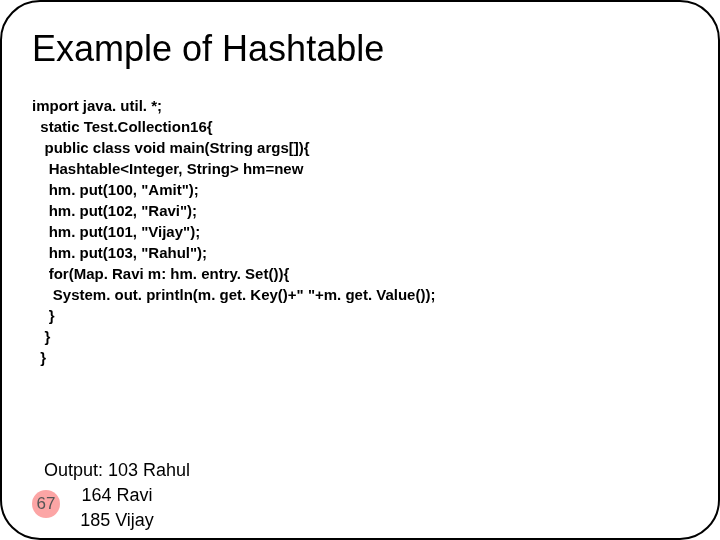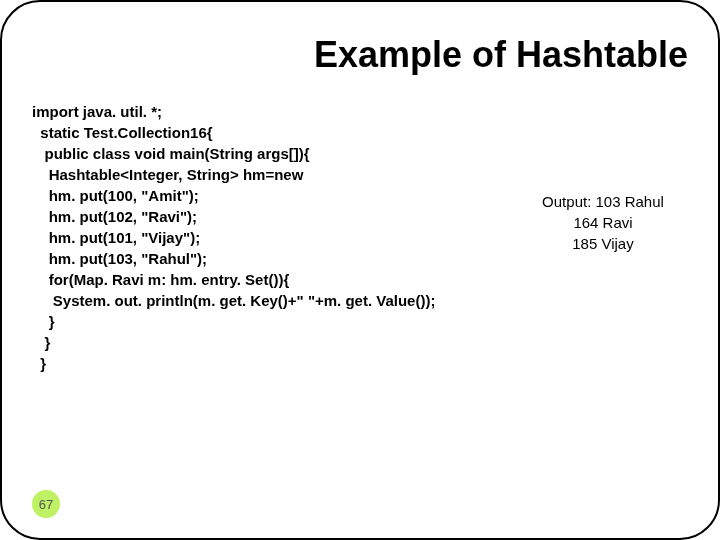--- a/index.html
+++ b/index.html
@@ -17,64 +17,64 @@
     }
     .slide {
       width: 100%;
       height: 100%;
       border: 2px solid #000;
       border-radius: 40px;
       padding: 20px 30px 20px 30px;
       position: relative;
     }
     .title {
-      text-align: right;
+      text-align: left;
       font-size: 36px;
-      font-weight: bold;
+      font-weight: normal;
       color: #000;
       margin-bottom: 25px;
-      margin-top: 12px;
+      margin-top: 6px;
     }
     .content-row {
       display: flex;
-      flex-direction: row;
+      flex-direction: column;
       align-items: flex-start;
     }
     .code-block {
       flex: 1;
       font-family: Arial, sans-serif;
       font-size: 15px;
       font-weight: bold;
       color: #000;
       line-height: 1.4;
     }
     .code-line {
       white-space: pre;
     }
     .output-block {
       width: 170px;
       font-family: Arial, sans-serif;
-      font-size: 15px;
+      font-size: 18px;
       color: #000;
       text-align: center;
       margin-top: 90px;
       line-height: 1.4;
     }
     .page-number {
       position: absolute;
       bottom: 20px;
       left: 30px;
-      background: #bef264;
+      background: #fca5a5;
       border-radius: 50%;
       width: 28px;
       height: 28px;
       display: flex;
       align-items: center;
       justify-content: center;
-      font-size: 13px;
+      font-size: 17px;
       color: #555;
     }
   </style>
 </head>
 <body>
 
 <div class="slide">
   <h1 class="title">Example of Hashtable</h1>
 
   <div class="content-row">

